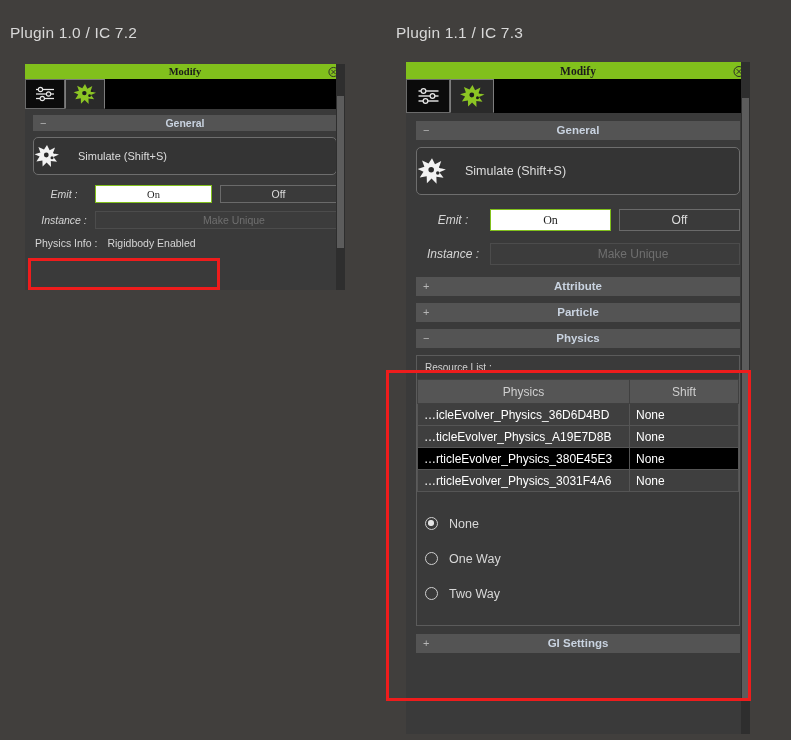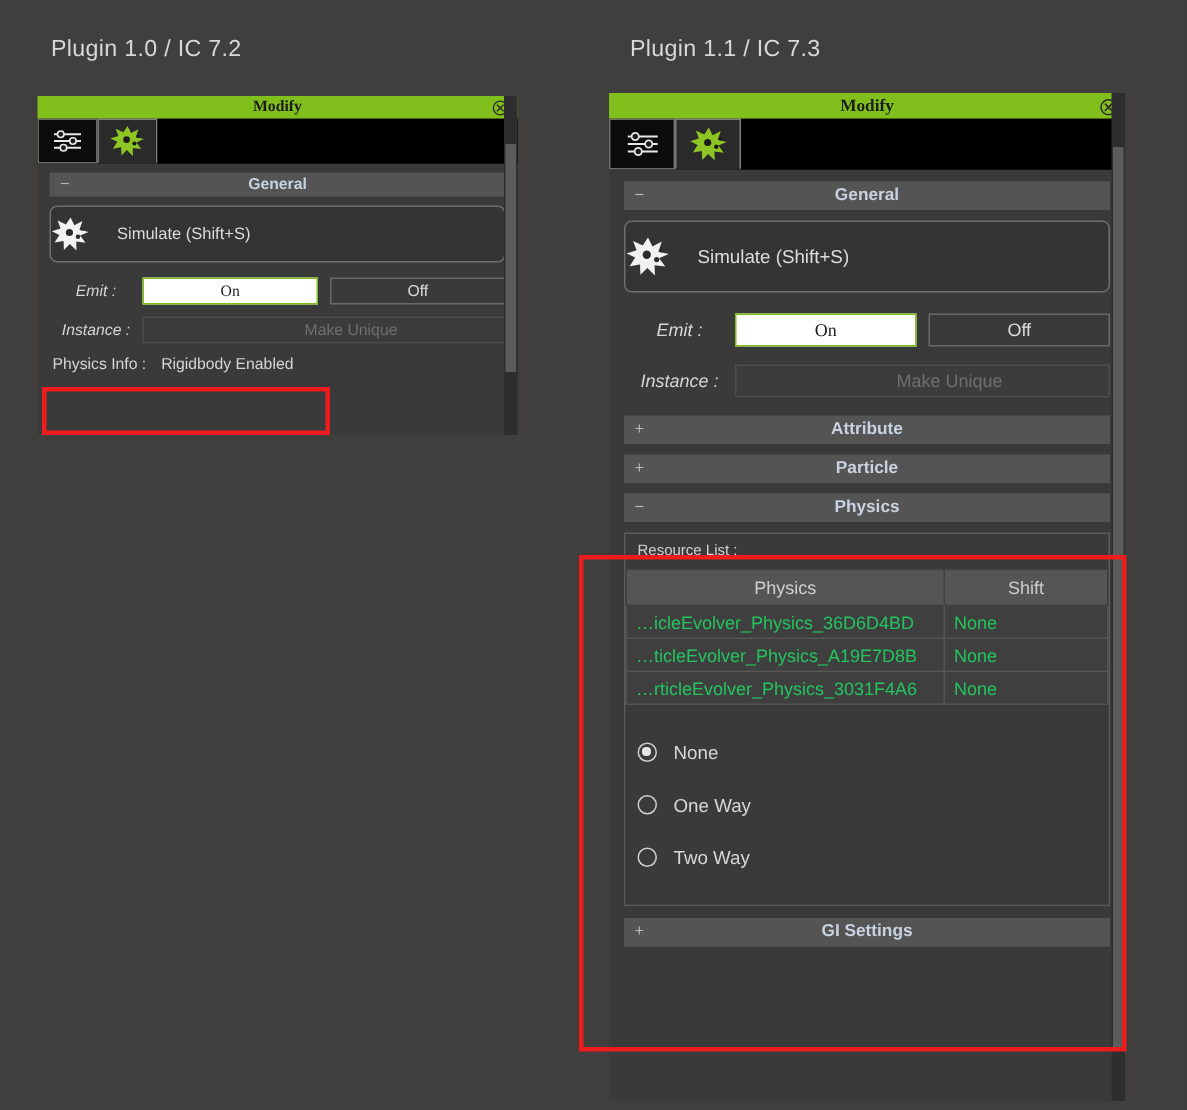--- a/index.html
+++ b/index.html
@@ -15,21 +15,20 @@
     overflow: hidden;
     position: relative;
   }
 
   .caption {
     position: absolute;
     color: #d8d8d8;
     font-size: 15.5px;
     letter-spacing: .2px;
     white-space: nowrap;
-    margin-left: 24px;
   }
   #caption-left  { left: 10px;  top: 24px; }
   #caption-right { left: 396px; top: 24px; }
 
   
   .panel {
     position: absolute;
     background: #3a3a3a;
     box-sizing: border-box;
   }
@@ -202,21 +201,21 @@
     background: #555555;
     color: #cfcfcf;
     font-size: 12px;
     font-weight: normal;
     height: 21px;
     border: 1px solid #404040;
     text-align: center;
   }
   .res-table td {
     background: #3f3f3f;
-    color: #22c55e;
+    color: #ffffff;
     font-size: 12px;
     height: 21px;
     border: 1px solid #555555;
     padding: 0 6px;
     white-space: nowrap;
     overflow: hidden;
   }
   .res-table tr.selected td {
     background: #000000;
     color: #ffffff;
@@ -454,20 +453,24 @@
         </thead>
         <tbody>
           <tr>
             <td>…icleEvolver_Physics_36D6D4BD</td>
             <td class="col-type">None</td>
           </tr>
           <tr>
             <td>…ticleEvolver_Physics_A19E7D8B</td>
             <td class="col-type">None</td>
           </tr>
+          <tr class="selected">
+            <td>…rticleEvolver_Physics_380E45E3</td>
+            <td class="col-type">None</td>
+          </tr>
           <tr>
             <td>…rticleEvolver_Physics_3031F4A6</td>
             <td class="col-type">None</td>
           </tr>
         </tbody>
       </table>
 
       <div class="radio-box">
         <div class="radio-item">
           <span class="radio-dot checked"></span>

